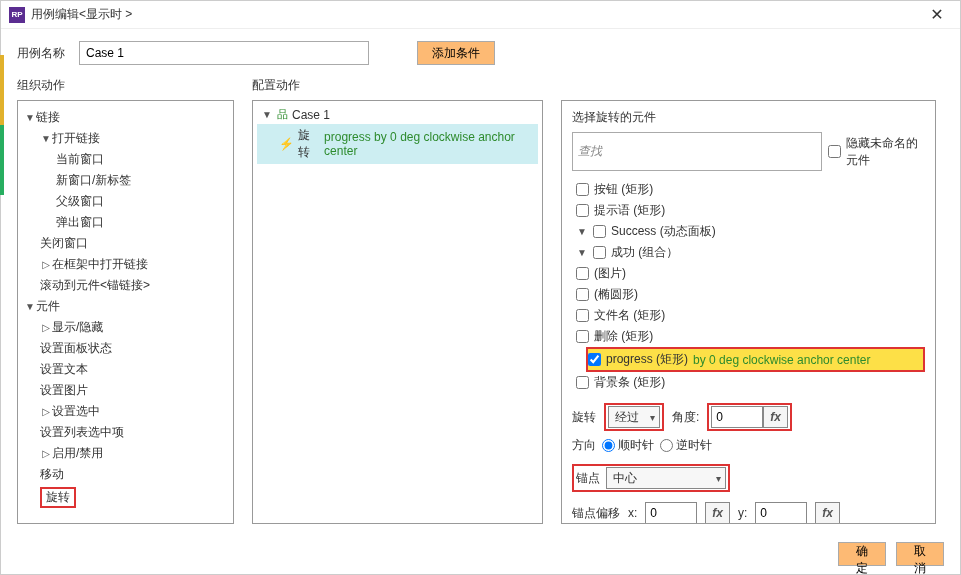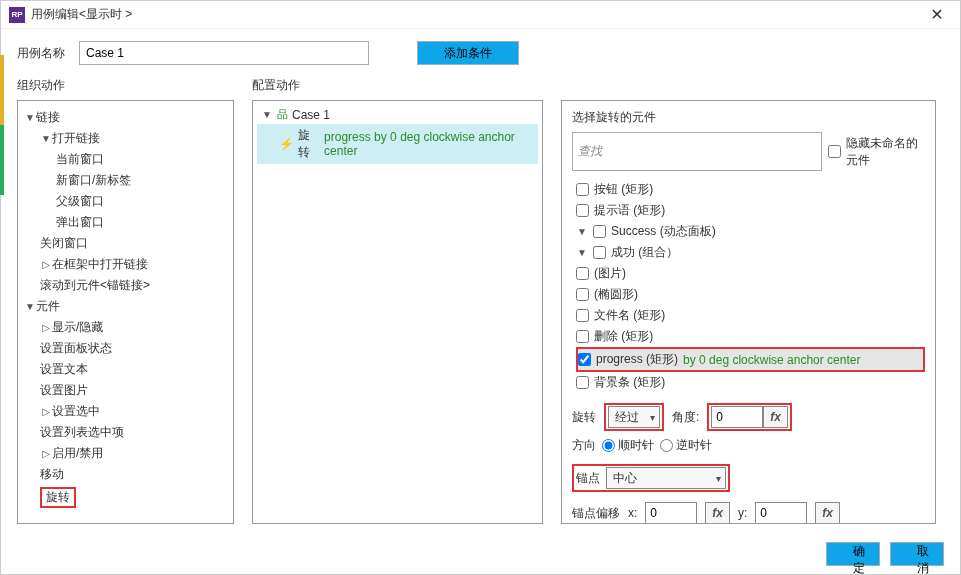--- a/index.html
+++ b/index.html
@@ -5,21 +5,21 @@
 * { box-sizing: border-box; margin: 0; padding: 0; font-family: "Microsoft YaHei", Arial, sans-serif; font-size: 12px; }
 body { background: #fff; color: #333; }
 .dialog { width: 961px; height: 575px; border: 1px solid #ccc; display: flex; flex-direction: column; position: relative; }
 .titlebar { display: flex; align-items: center; padding: 4px 8px; border-bottom: 1px solid #eee; }
 .titlebar .icon { width: 16px; height: 16px; background: #5b2d91; display: inline-flex; align-items: center; justify-content: center; color: #fff; font-size: 8px; font-weight: bold; margin-right: 6px; }
 .titlebar .title { flex: 1; }
 .close-x { width: 30px; text-align: center; font-size: 16px; cursor: pointer; }
 .top-row { display: flex; align-items: center; padding: 12px 16px; gap: 10px; }
 .top-row label { width: 52px; }
 .top-row input[type=text] { width: 290px; height: 24px; border: 1px solid #aaa; padding: 0 6px; }
-.btn { border: 1px solid #aaa; background: #0ea5e9; height: 24px; padding: 0 26px; cursor: pointer; }
+.btn { border: 1px solid #aaa; background: #fdba74; height: 24px; padding: 0 14px; cursor: pointer; }
 .headers { display: flex; padding: 0 16px; gap: 18px; }
 .headers div:nth-child(1){width:217px;} .headers div:nth-child(2){width:291px;} .headers div:nth-child(3){flex:1;}
 .panels { display: flex; flex: 1; padding: 6px 24px 10px 16px; gap: 18px; overflow: hidden; }
 .panel { border: 1px solid #999; overflow-y: auto; background: #fff; font-size: 12px; }
 .panel.left { width: 217px; }
 .panel.mid { width: 291px; }
 .panel.right { flex: 1; overflow: hidden; display: flex; flex-direction: column; }
 .tree { padding: 6px 4px; }
 .node { padding: 2px 4px 2px 0; white-space: nowrap; cursor: pointer; }
 .tri { display:inline-block; width: 12px; text-align:center; color:#555; font-size:10px; }
@@ -31,21 +31,21 @@
 .action-row { display:flex; align-items:center; gap:4px; padding:3px 4px 3px 22px; background:#cdeef2; }
 .bolt { color:#7a4bbf; }
 .right-inner { flex:1; overflow-y:auto; padding:8px 10px 14px 10px; }
 .subtitle { margin-bottom:6px;}
 .search-row { display:flex; align-items:center; gap:6px; margin-bottom:8px;}
 .search-row input[type=text]{ flex:0 0 250px; height:39px; border:1px solid #aaa; padding:0 5px; color:#888;}
 .chk-row { display:flex; align-items:center; gap:5px; padding:2px 0;}
 .chk-row input[type=checkbox]{width:13px;height:13px;}
 .widget-tree { margin-left:4px; margin-bottom:10px;}
 .widget-tree .node { padding:2px 0;}
-.sel-row { background:#e5e5e5; border:2px solid #d33; padding:2px 4px; display:flex; align-items:center; gap:5px;}
+.sel-row { background:#fde047; border:2px solid #d33; padding:2px 4px; display:flex; align-items:center; gap:5px;margin-left:10px;}
 .green { color:#2e8b2e; }
 .form-row { display:flex; align-items:center; gap:8px; margin:10px 0 6px 0;}
 .select-like { border:1px solid #888; height:22px; padding:0 20px 0 6px; background:#f7f7f7; position:relative; display:inline-flex; align-items:center; min-width:50px;}
 .select-like::after{content:"▾"; position:absolute; right:4px; color:#555; font-size:10px;}
 .num-input { width:52px; height:22px; border:1px solid #888; padding:0 4px;}
 .fx { border:1px solid #888; height:22px; padding:0 6px; background:#f5f5f5; font-style:italic; font-weight:bold; color:#555; display:inline-flex; align-items:center;}
 .radio-row { display:flex; align-items:center; gap:6px; margin-bottom:8px;}
 .radio-row label { display:flex; align-items:center; gap:3px;}
 .redbox { border:2px solid #d33; padding:1px 2px; display:inline-flex; align-items:center;}
 .footer { display:flex; justify-content:flex-end; gap:10px; padding:8px 16px; }

